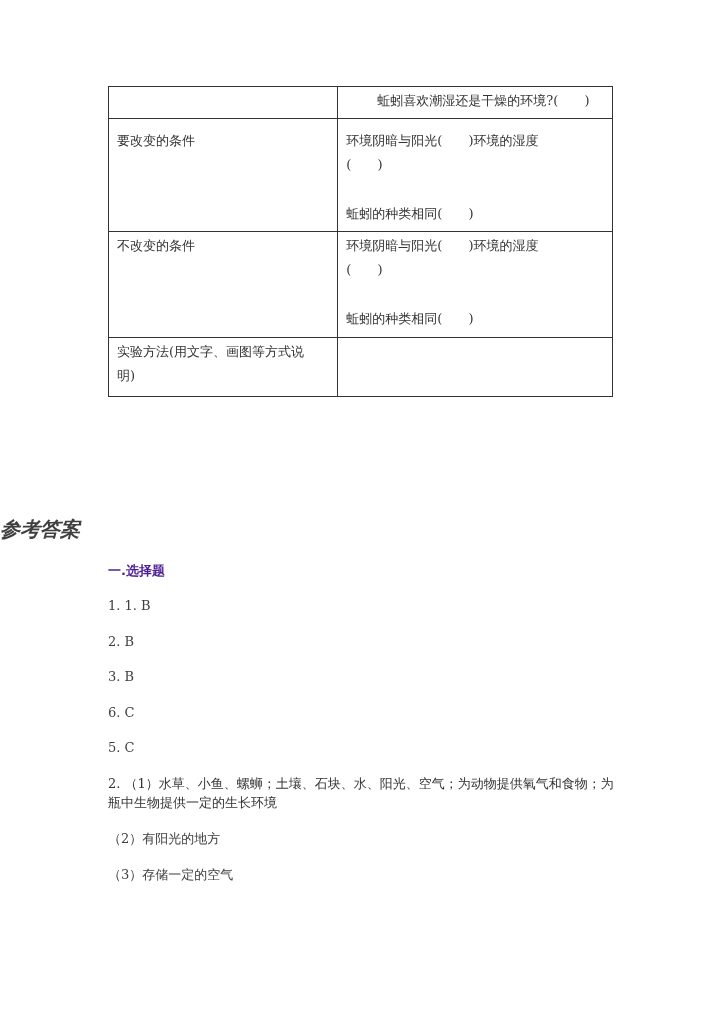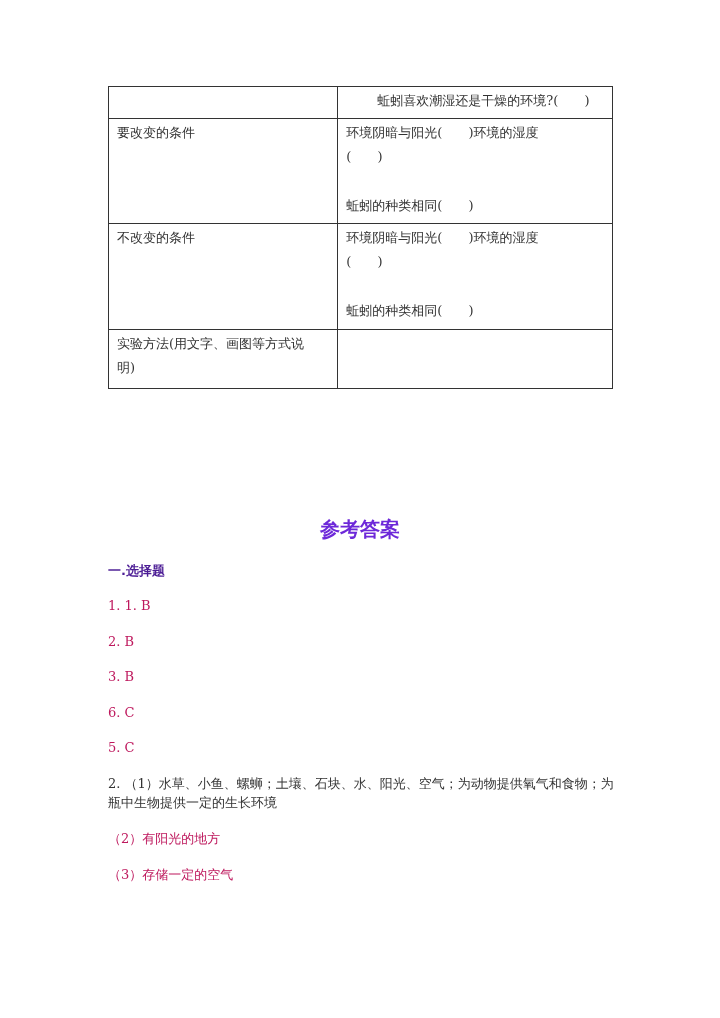--- a/index.html
+++ b/index.html
@@ -4,29 +4,29 @@
 <style>
   html, body { margin:0; padding:0; background:#ffffff; }
   body { width:720px; height:1018px; position:relative; overflow:hidden;
          font-family: "DejaVu Serif", "Liberation Serif", serif; color:#222; }
   .tbl { position:absolute; left:108px; top:86px; width:505px; border-collapse:collapse; }
   .tbl td { border:1.5px solid #333; vertical-align:top; padding:0 8px; font-size:13px; line-height:24px; color:#333; }
   .tbl td.c1 { width:222px; }
   .tbl td.c2 { width:250px; }
   .r0 td { height:29px; padding-top:2px;padding-left:39px; }
   .r1 td { height:75px; padding-top:2px; }
-  .r2 td { height:102px; padding-top:2px; }
+  .r2 td { height:102px; padding-top:10px; }
   .r3 td { height:103px; padding-top:2px; }
   .r4 td { height:56px; padding-top:2px;margin-top:28px; }
   .line { display:block; white-space:nowrap; }
   .gap { height:25px; }
-  .title { position:absolute; left:0; width:720px; top:516px; text-align:center;
-           font-family: "DejaVu Sans", "Liberation Sans", sans-serif; font-weight:bold; font-size:20px; color:#6d28d9; }
+  .title { position:absolute; left:0; width:720px; top:516px; text-align:left;
+           font-family: "DejaVu Sans", "Liberation Sans", sans-serif; font-weight:bold; font-size:20px; color:#404040;font-style:italic; }
   .sec { position:absolute; left:108px; top:562px; font-family:"DejaVu Sans","Liberation Sans",sans-serif; font-weight:bold; font-size:13px; color:#4c1d95; }
-  .ans { position:absolute; left:108px; font-size:13px; color:#be185d; white-space:nowrap; }
+  .ans { position:absolute; left:108px; font-size:13px; color:#404040; white-space:nowrap; }
   .para { position:absolute; left:108px; width:510px; font-size:13px; line-height:19px; color:#333; }
 </style>
 </head>
 <body>
 
 <table class="tbl">
   <tbody>
       <tr class="r0">
     <td class="c1"></td>
     <td class="c2">

